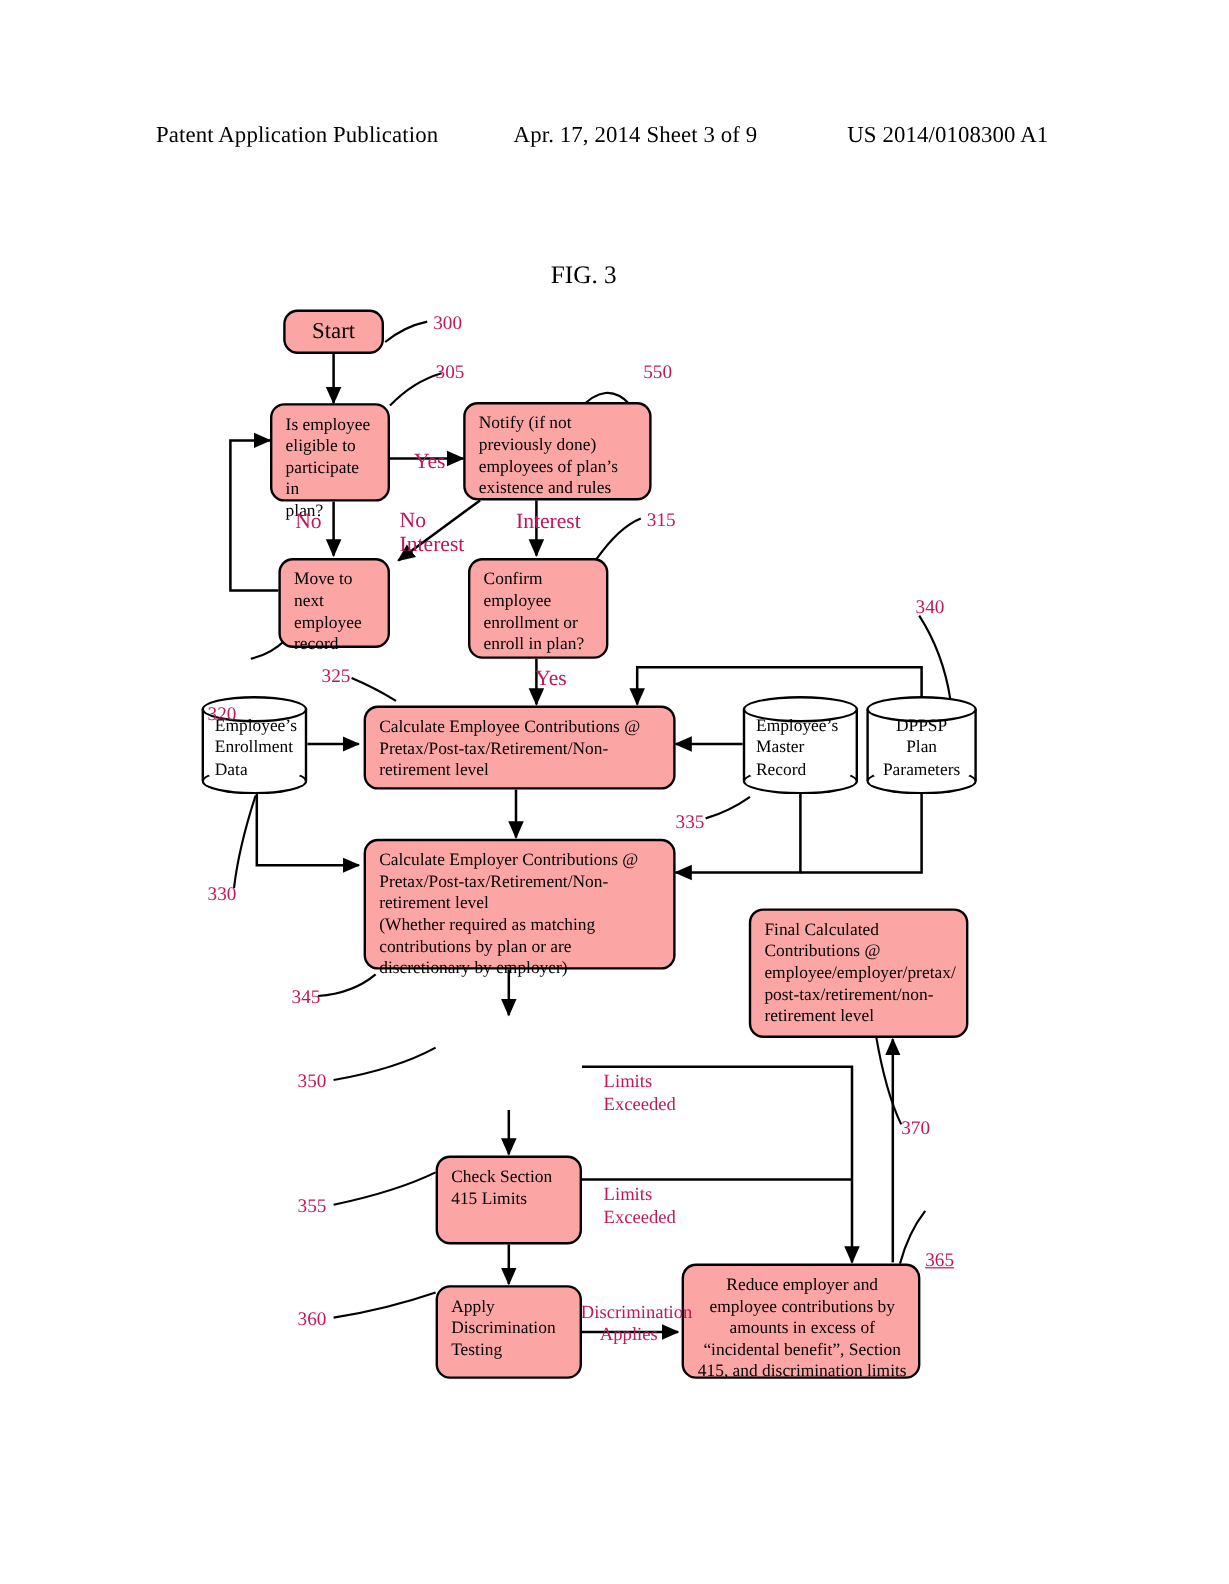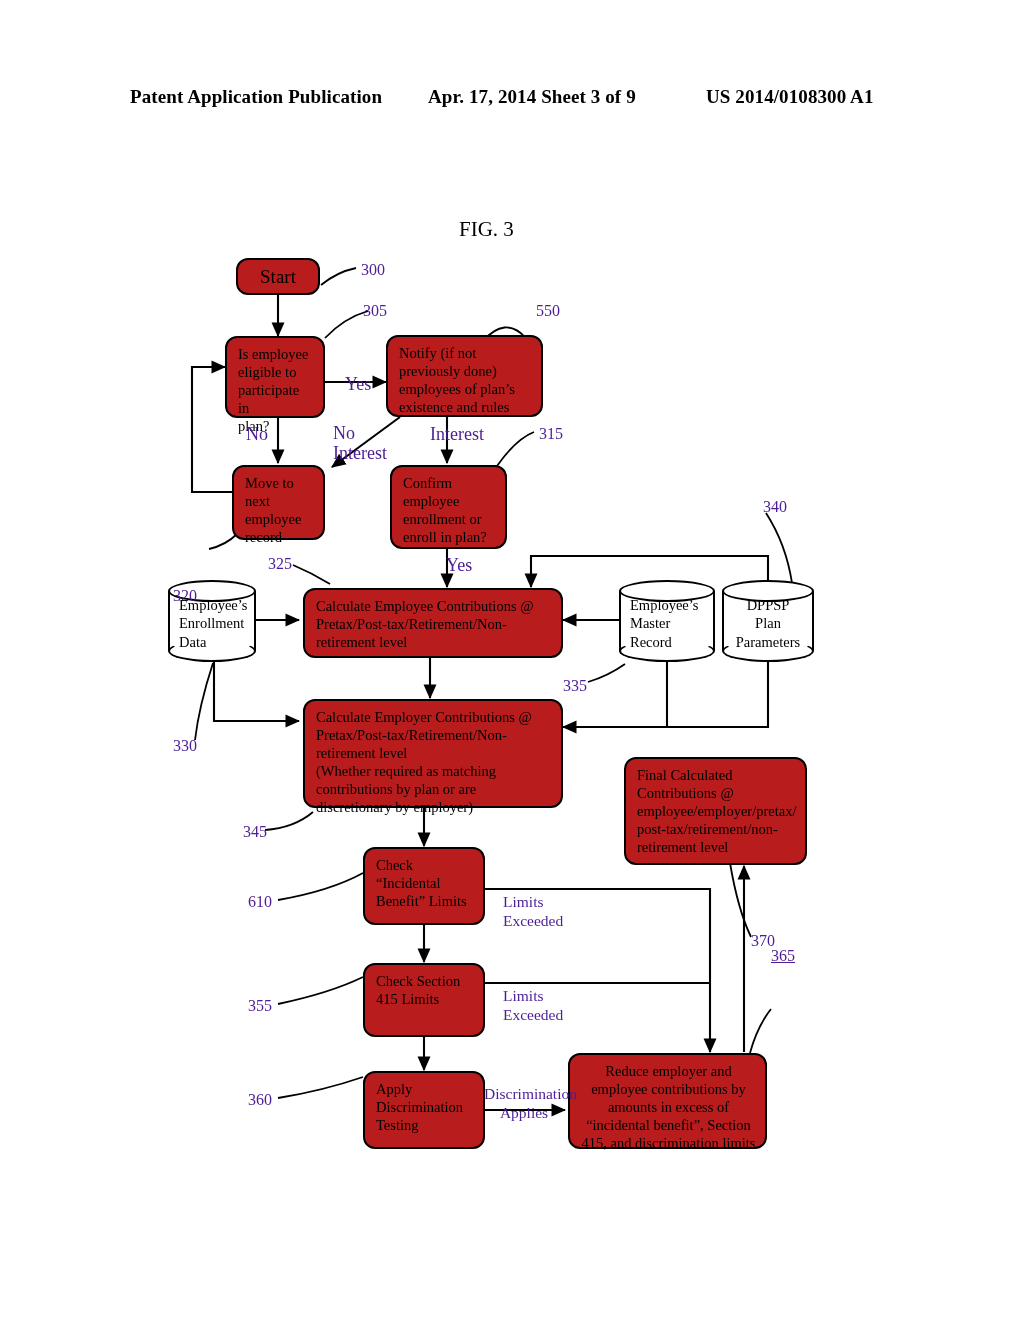--- a/index.html
+++ b/index.html
@@ -15,24 +15,24 @@
     position: relative;
     width: 1024px;
     height: 1320px;
     background: #ffffff;
     overflow: hidden;
   }
   
   #pub-header {
     position: absolute;
     left: 0;
-    top: 86px;
+    top: 102px;
     width: 836px;
     height: 26px;
-    font-weight: bold;
+    font-weight: normal;
     font-size: 19px;
     letter-spacing: 0.1px;
   }
   #pub-header .h-left   { position: absolute; left: 130px;  top: 0; white-space: nowrap; }
   #pub-header .h-mid    { position: absolute; left: 428px;  top: 0; white-space: nowrap; }
   #pub-header .h-right  { position: absolute; left: 706px;  top: 0; white-space: nowrap; }
 
   
   #fig-label {
     position: absolute;
@@ -51,21 +51,21 @@
     height: 1320px;
     pointer-events: none;
   }
 
   
   .node {
     position: absolute;
     box-sizing: border-box;
     border: 2px solid #000;
     border-radius: 12px;
-    background: #b91c1c;
+    background: #fca5a5;
     font-size: 14.5px;
     line-height: 1.24;
     padding: 8px 9px 6px 11px;
   }
   .node.center {
     display: flex;
     align-items: center;
     justify-content: center;
     padding: 0;
     font-size: 19px;
@@ -110,21 +110,21 @@
     z-index: 3;
   }
   .cyl .label.lefty { text-align: left; padding-left: 11px; }
 
   
   .ftext {
     position: absolute;
     font-size: 15.5px;
     line-height: 1.22;
     white-space: pre-line;
-    color: #4c1d95;
+    color: #be185d;
   }
   .ftext.num { font-size: 16px; }
   .ftext.big { font-size: 18px; }
 </style>
 </head>
 <body>
 
 <div id="page">
 
   <div id="pub-header">
@@ -251,25 +251,20 @@
   </div>
 
   <div class="node" style="left:624px; top:757px; width:183px; height:108px;">
     <span class="txt">Final Calculated
 Contributions @
 employee/employer/pretax/
 post-tax/retirement/non-
 retirement level</span>
   </div>
 
-  <div class="node" style="left:363px; top:847px; width:122px; height:78px;">
-    <span class="txt">Check
-“Incidental
-Benefit” Limits</span>
-  </div>
 
   <div class="node" style="left:363px; top:963px; width:122px; height:74px;">
     <span class="txt">Check Section
 415 Limits</span>
   </div>
 
   <div class="node" style="left:363px; top:1071px; width:122px; height:78px;">
     <span class="txt">Apply
 Discrimination
 Testing</span>
@@ -326,19 +321,19 @@
   <div class="ftext num" style="left:361px; top:260px;">300</div>
   <div class="ftext num" style="left:363px; top:301px;">305</div>
   <div class="ftext num" style="left:536px; top:301px;">550</div>
   <div class="ftext num" style="left:539px; top:424px;">315</div>
   <div class="ftext num" style="left:173px; top:542px;margin-top:44px;">320</div>
   <div class="ftext num" style="left:268px; top:554px;">325</div>
   <div class="ftext num" style="left:173px; top:736px;">330</div>
   <div class="ftext num" style="left:563px; top:676px;">335</div>
   <div class="ftext num" style="left:763px; top:497px;">340</div>
   <div class="ftext num" style="left:243px; top:822px;">345</div>
-  <div class="ftext num" style="left:248px; top:892px;">610</div>
+  <div class="ftext num" style="left:248px; top:892px;">350</div>
   <div class="ftext num" style="left:248px; top:996px;">355</div>
   <div class="ftext num" style="left:248px; top:1090px;">360</div>
-  <div class="ftext num" style="left:771px; top:946px;text-decoration:underline;">365</div>
+  <div class="ftext num" style="left:771px; top:1041px;text-decoration:underline;">365</div>
   <div class="ftext num" style="left:751px; top:931px;">370</div>
 
 </div>
 
 </body></html>

